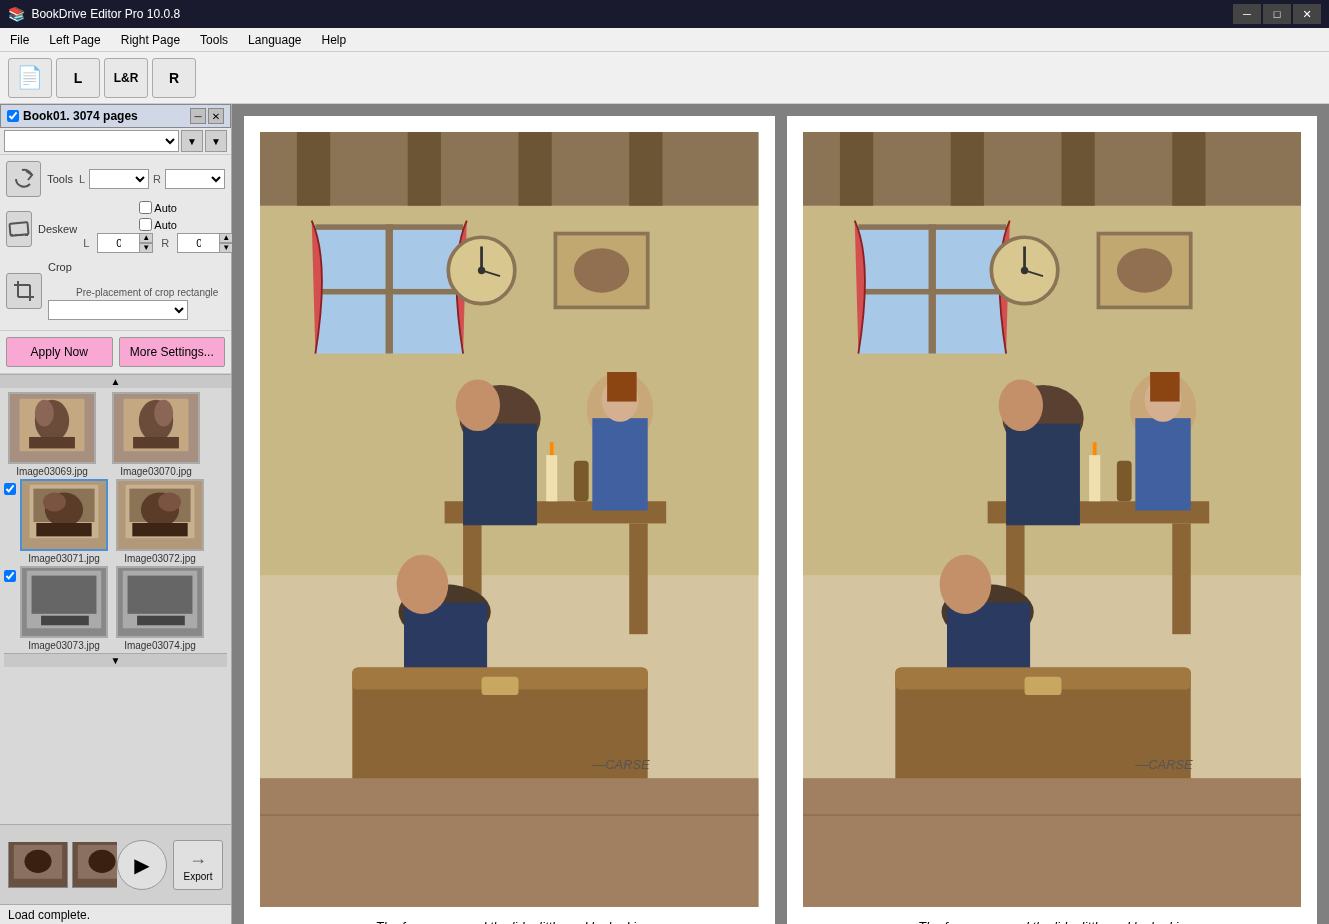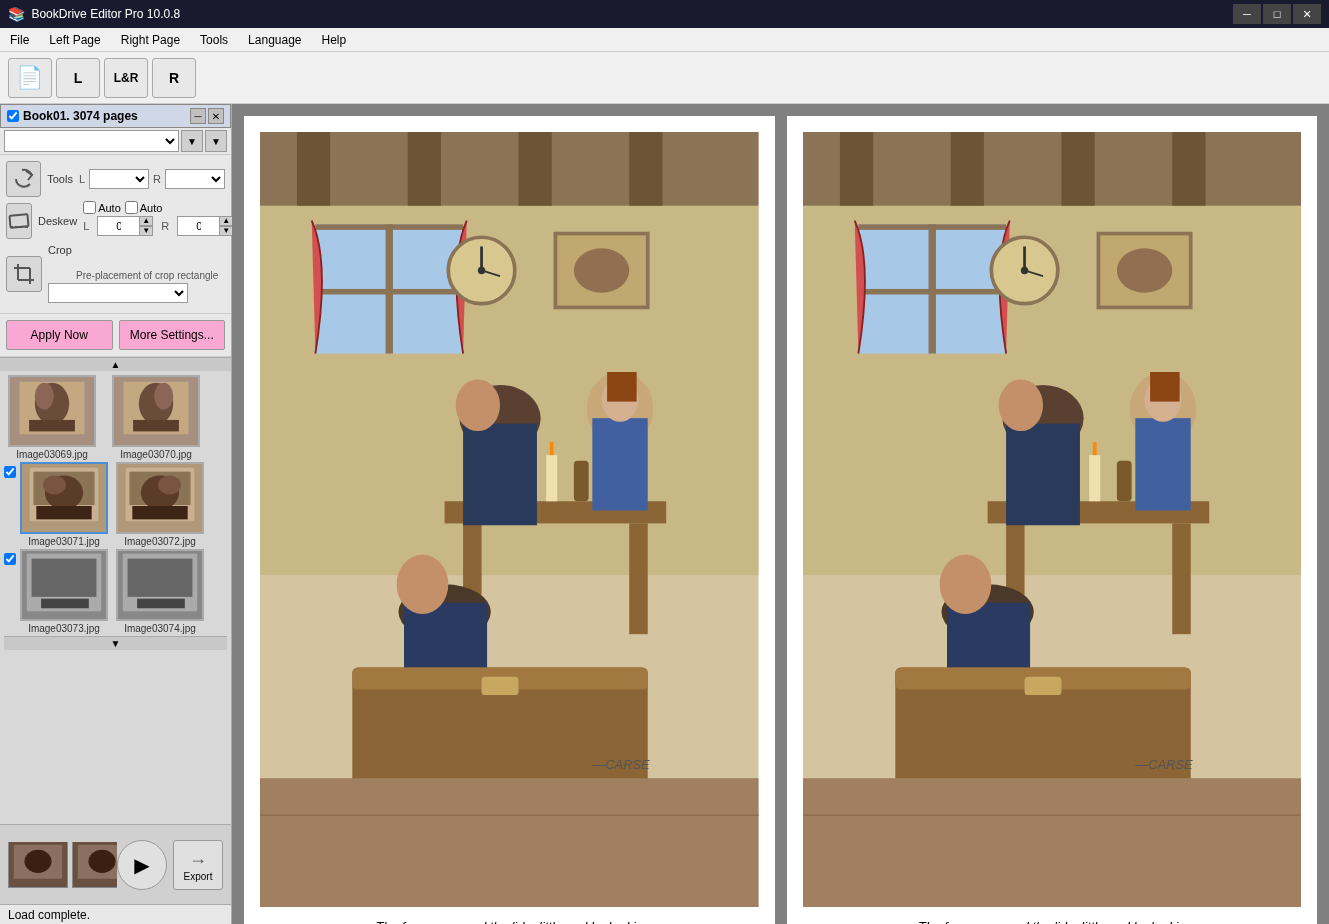--- a/index.html
+++ b/index.html
@@ -409,21 +409,21 @@
 
       <div class="tool-row">
         <button class="tool-icon-btn">
           <svg width="24" height="24" viewBox="0 0 24 24" fill="none" stroke="#555" stroke-width="2">
             <rect x="3" y="6" width="18" height="12" rx="1" transform="rotate(-5,12,12)"></rect>
             <line x1="3" y1="18" x2="21" y2="18" stroke-dasharray="3,2"></line>
           </svg>
         </button>
         <span class="tool-label">Deskew</span>
         <div style="display:flex; flex-direction:column; gap:2px;">
-          <div style="display:flex; align-items:center; gap:4px;">
+          <div style="display:flex; align-items:center; gap:4px;flex-direction:column;">
             <label class="auto-checkbox">
               <input type="checkbox" style="">
               <span>Auto</span>
             </label>
             <label class="auto-checkbox">
               <input type="checkbox" style="">
               <span>Auto</span>
             </label>
           </div>
           <div class="deskew-row">

